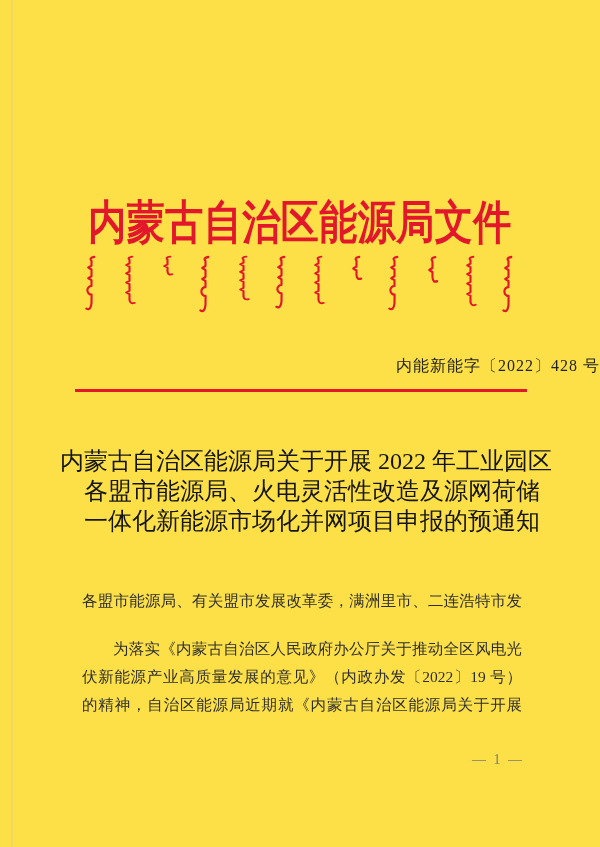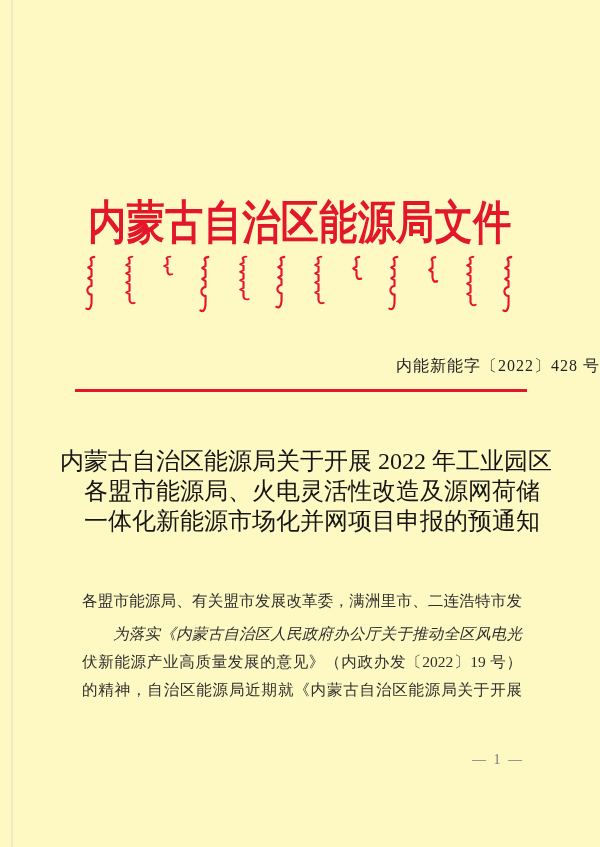--- a/index.html
+++ b/index.html
@@ -9,21 +9,21 @@
     --pagenum-ink:#777;
   }
   *{margin:0;padding:0;box-sizing:border-box;}
   html,body{background:#fff;}
   body{
     width:600px;height:847px;
     font-family:"Liberation Serif","DejaVu Serif",serif;
   }
   .page{
     position:relative;width:600px;height:847px;
-    background:#fef9c3;overflow:hidden;
+    background:#fde047;overflow:hidden;
   }
   .scan-edge{
     position:absolute;left:11px;top:0;bottom:0;width:2px;
     background:rgba(185,185,185,0.22);
   }
   
   .red-title{
     position:absolute;top:199px;left:0;right:0;
     text-align:center;
     color:var(--red);
@@ -62,21 +62,21 @@
     position:absolute;top:587px;left:82px;width:440px;
     font-size:15.5px;line-height:28px;color:var(--body-ink);
   }
   .line{
     white-space:nowrap;
     text-align:justify;text-align-last:justify;
     height:28px;overflow:visible;
   }
   .line.left{text-align-last:left;}
   .line.indent{padding-left:31px;}
-  .para{margin-top:5px;font-style:italic;}
+  .para{margin-top:20px;}
   
   .page-number{
     position:absolute;top:752px;right:76px;
     font-size:14px;letter-spacing:2px;color:var(--pagenum-ink);
     white-space:nowrap;
   }
 </style>
 </head>
 <body>
 

